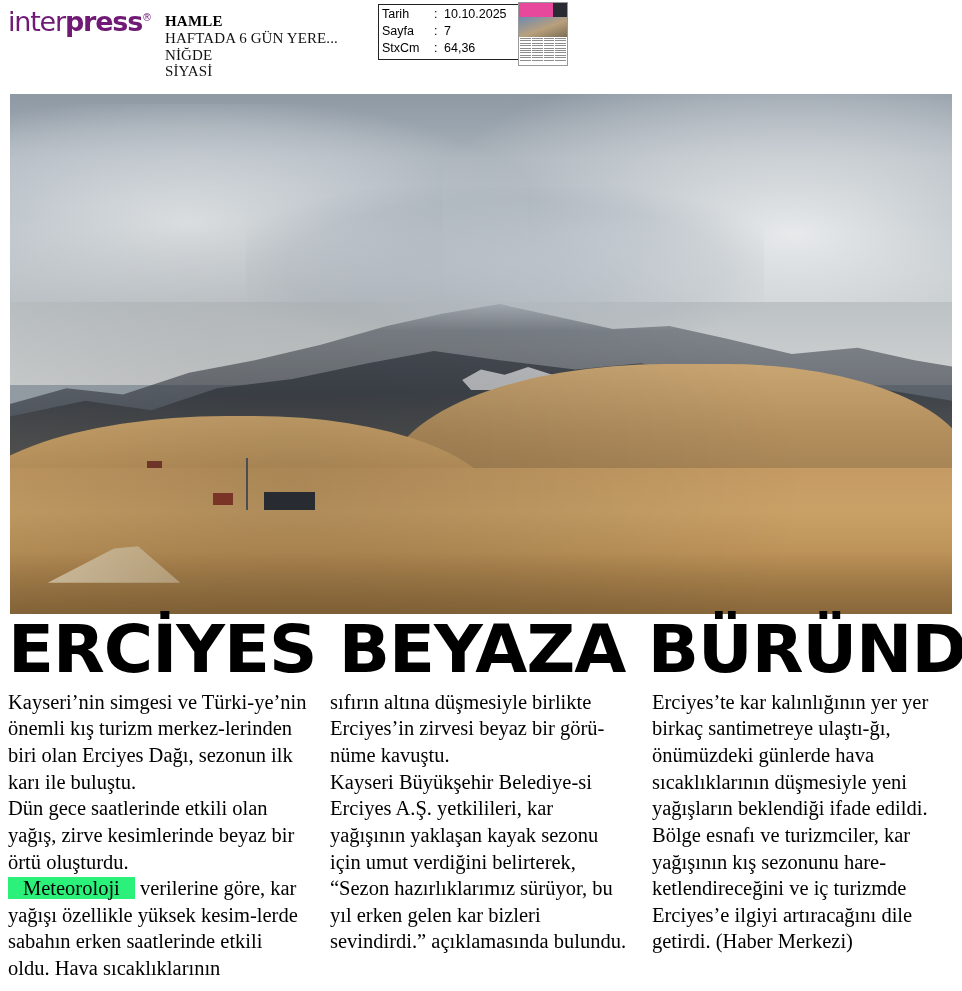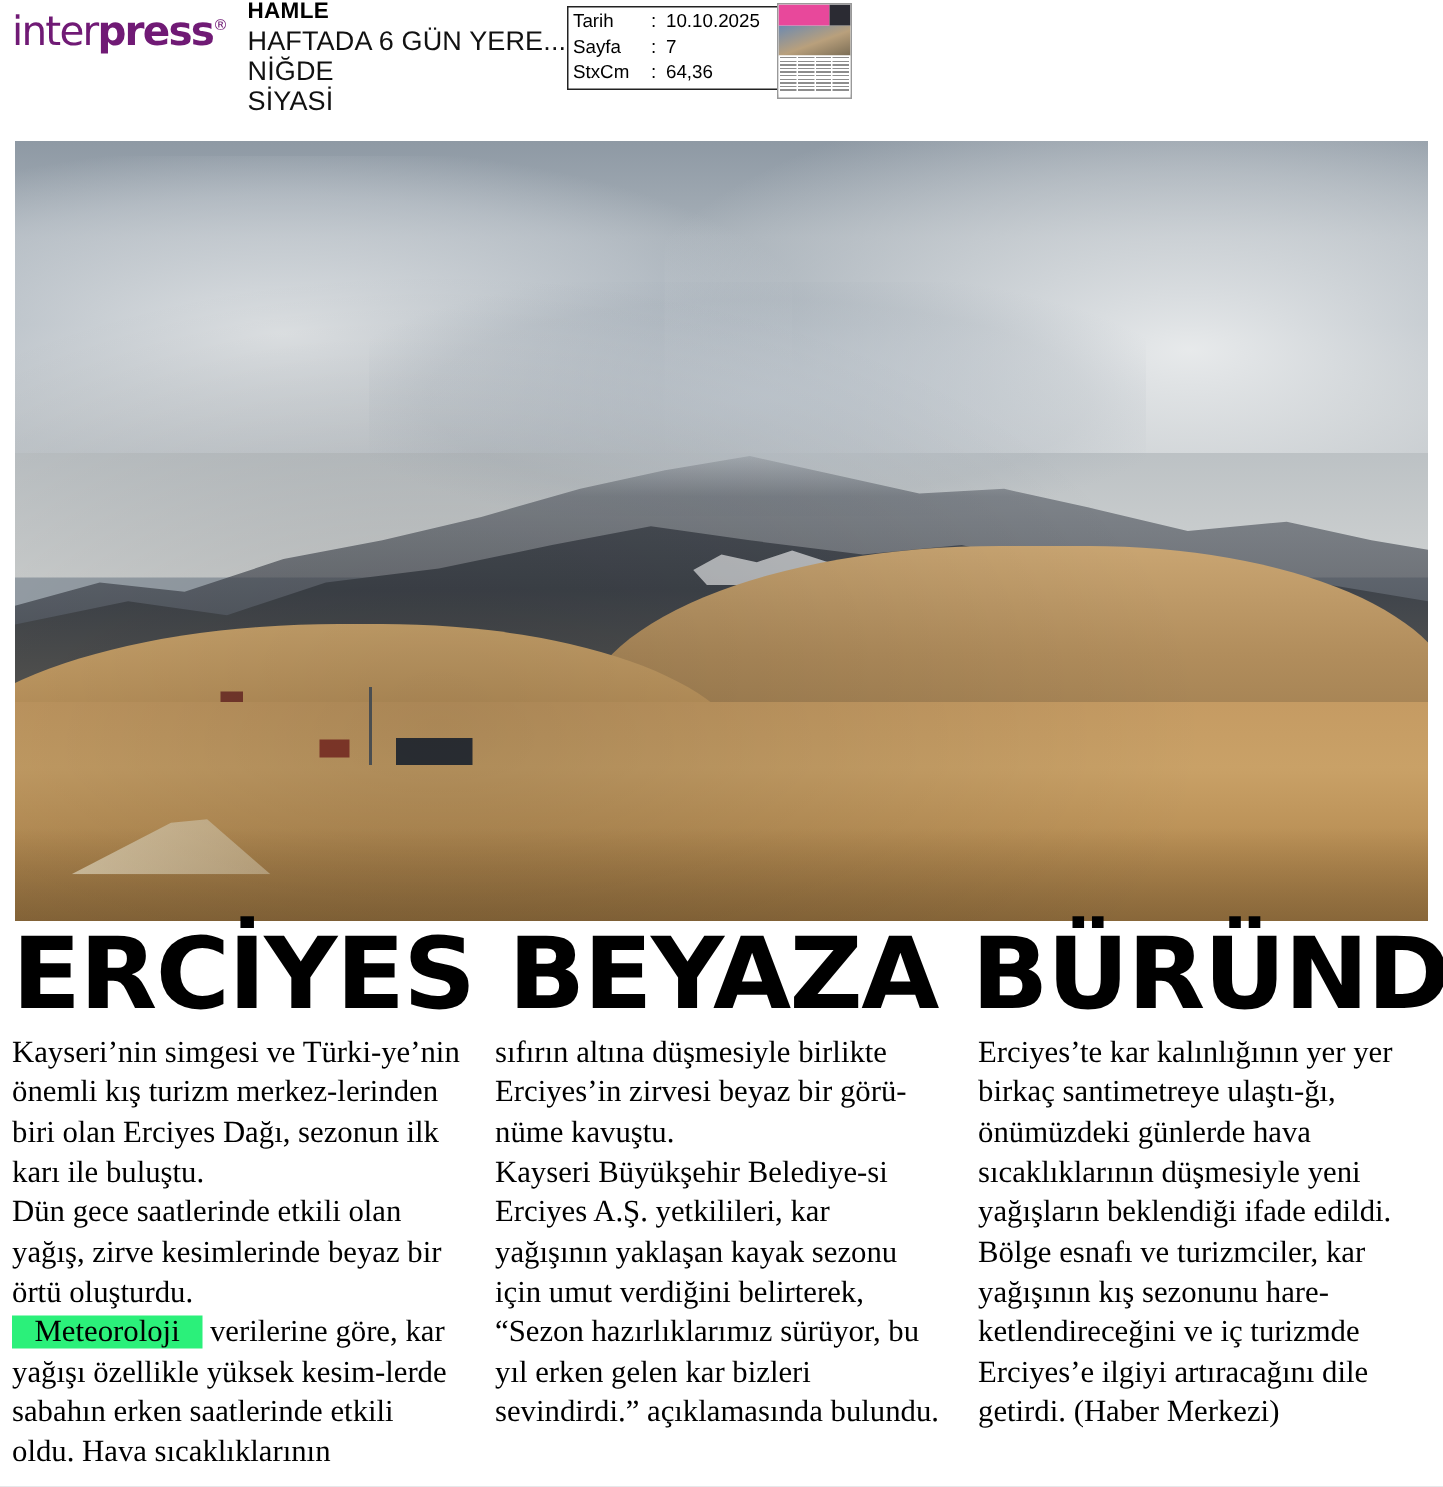--- a/index.html
+++ b/index.html
@@ -35,31 +35,31 @@
   .brand .thin { font-weight: 400; }
   .brand .reg {
     font-size: 10px;
     vertical-align: super;
     font-weight: 400;
   }
 
   .pubinfo {
     position: absolute;
     left: 165px;
-    top: 0;
-    font-family: Liberation Sans, sans-serif;
+    top: 13px;
+    font-family: Liberation Serif, serif;
     line-height: 1.12;
   }
   .pubinfo .pub-name {
     font-size: 15px;
     font-weight: 700;
     letter-spacing: 0.2px;
   }
   .pubinfo .pub-line {
-    font-size: 18px;
+    font-size: 15px;
     color: #111;
     letter-spacing: 0.1px;
   }
 
   .metabox {
     position: absolute;
     left: 378px;
     top: 4px;
     width: 144px;
     border: 1px solid #222;

